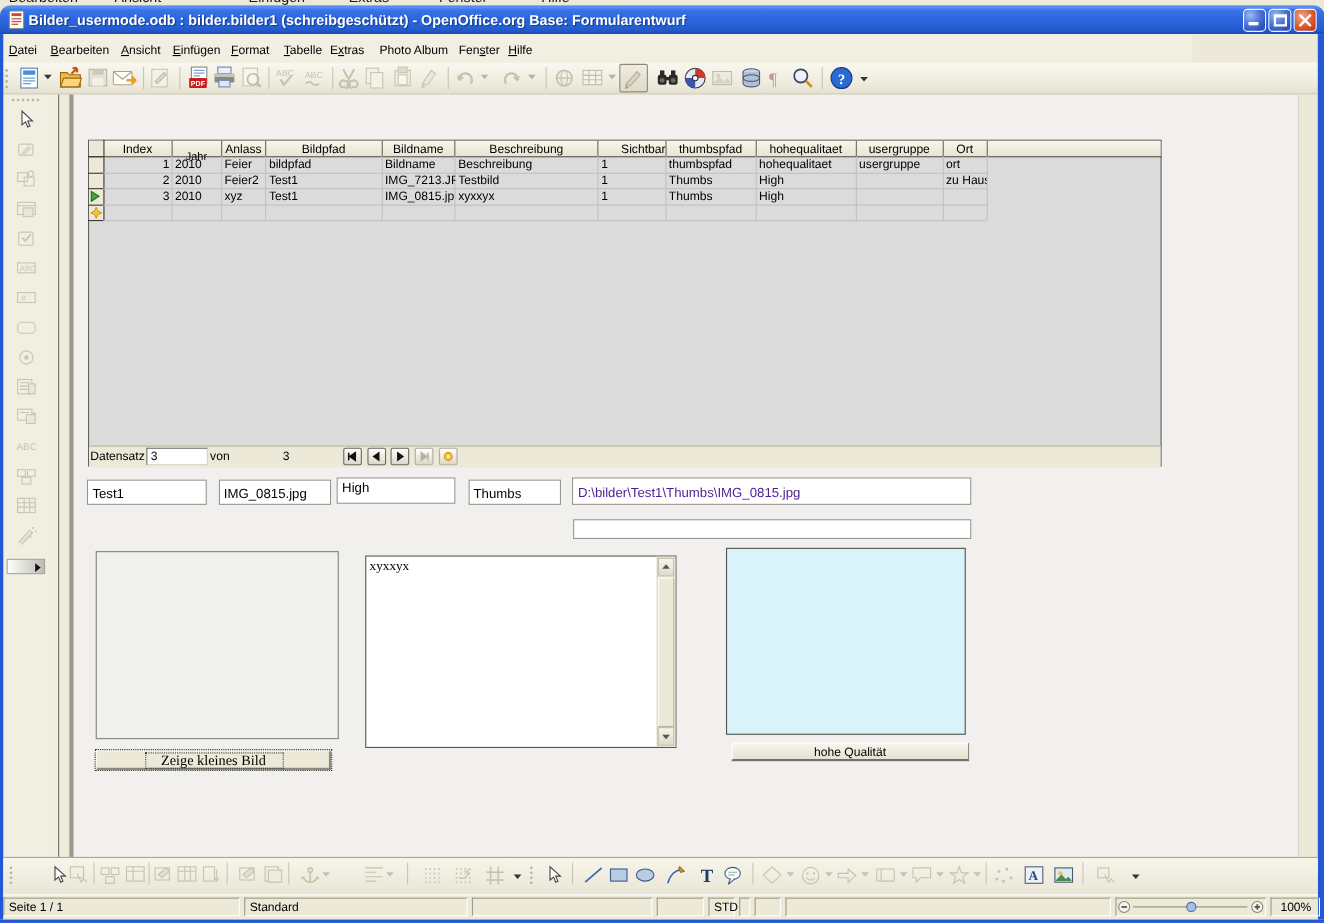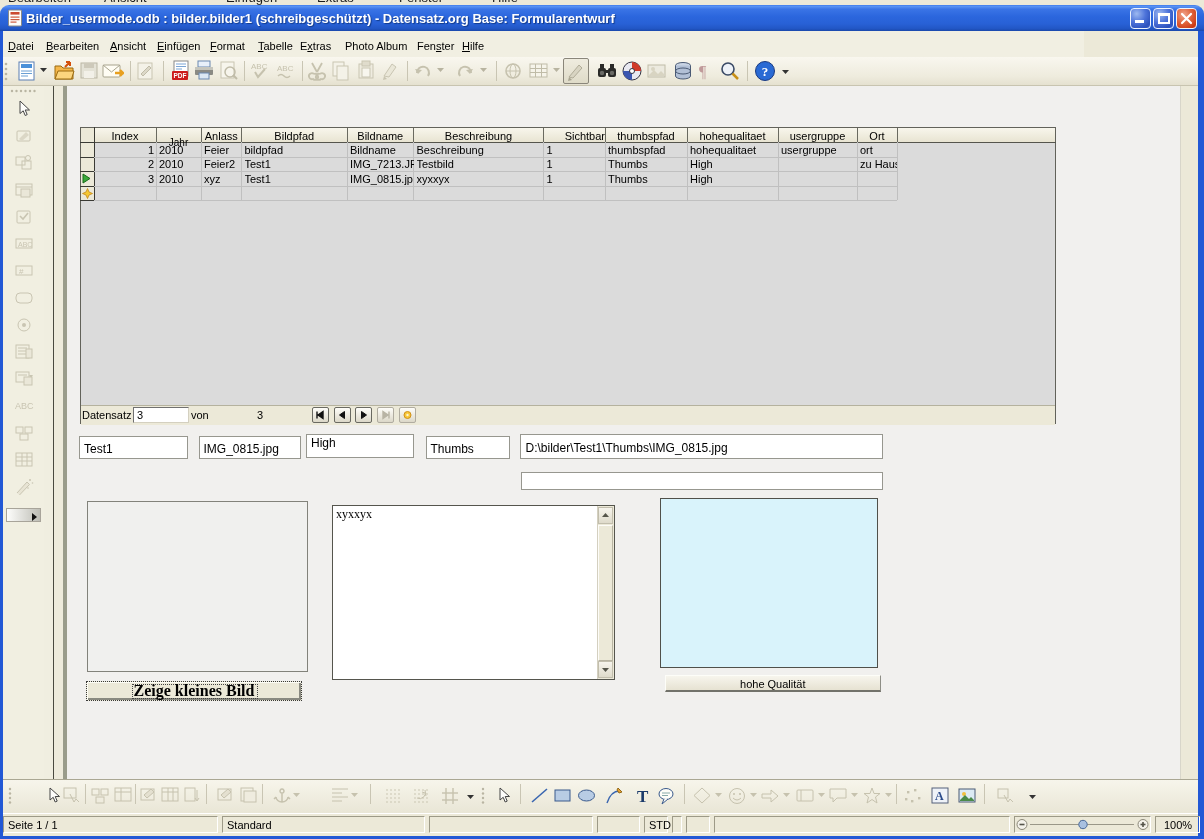--- a/index.html
+++ b/index.html
@@ -44,21 +44,21 @@
 <body>
 <div class="abs" id="topstrip">
 <span style="left:8px">Bearbeiten</span>
     <span style="left:104px">Ansicht</span>
     <span style="left:226px">Einfügen</span>
     <span style="left:317px">Extras</span>
     <span style="left:399px">Fenster</span>
     <span style="left:492px">Hilfe</span>
 </div>
 <div class="abs" id="titlebar"></div>
-<div class="abs" id="titletext">Bilder_usermode.odb : bilder.bilder1 (schreibgeschützt) - Datensatz.org Base: Formularentwurf</div>
+<div class="abs" id="titletext">Bilder_usermode.odb : bilder.bilder1 (schreibgeschützt) - OpenOffice.org Base: Formularentwurf</div>
 <svg class="abs" style="left:7px;top:9px" width="17" height="18" viewBox="0 0 17 18">
 <rect x="1.5" y="1" width="13" height="16" rx="1" fill="#fdfdfb" stroke="#8a8a88"></rect>
 <rect x="3.5" y="3" width="9" height="2.6" fill="#cc4a30"></rect>
 <rect x="3.5" y="7.5" width="9" height="1.2" fill="#cc5a40"></rect>
 <rect x="3.5" y="10" width="9" height="1.2" fill="#cc5a40"></rect>
 <rect x="3.5" y="12.5" width="6" height="1.2" fill="#cc5a40"></rect>
 </svg>
 <div class="xpbtn xpblue" style="left:1130px">
     <div class="xpg" style="left:4px;top:11px;width:9px;height:3px;background:#fff"></div>
   </div>
@@ -453,37 +453,37 @@
     </svg></div>
 <div style="position:absolute;top:406.5px;width:17px;height:16px;background:linear-gradient(#fefdf9,#dcd8c8);border:1px solid #b0aca0;border-radius:2px;box-sizing:border-box;left:399px"><svg width="15" height="14">
       <circle cx="7.5" cy="7" r="3.5" fill="#f8c838" stroke="#d09018"></circle>
       <circle cx="7.5" cy="7" r="1.2" fill="#fdf3d0"></circle>
     </svg></div>
 
 <div style="position:absolute;background:#fff;border:1px solid #97978f;box-sizing:border-box;font-size:12px;color:#000;white-space:nowrap;overflow:hidden;left:79px;top:435.5px;width:108.5px;height:23.5px;padding:5px 0 0 4px">Test1</div>
 <div style="position:absolute;background:#fff;border:1px solid #97978f;box-sizing:border-box;font-size:12px;color:#000;white-space:nowrap;overflow:hidden;left:198.5px;top:435.5px;width:102px;height:23.5px;padding:5px 0 0 4px">IMG_0815.jpg</div>
 <div style="position:absolute;background:#fff;border:1px solid #97978f;box-sizing:border-box;font-size:12px;color:#000;white-space:nowrap;overflow:hidden;left:306px;top:433.5px;width:107.5px;height:24px;padding:1px 0 0 4px">High</div>
 <div style="position:absolute;background:#fff;border:1px solid #97978f;box-sizing:border-box;font-size:12px;color:#000;white-space:nowrap;overflow:hidden;left:425.5px;top:435.5px;width:84px;height:23.5px;padding:5px 0 0 4px">Thumbs</div>
-<div style="position:absolute;background:#fff;border:1px solid #97978f;box-sizing:border-box;font-size:12px;color:#000000;white-space:nowrap;overflow:hidden;left:519.5px;top:434px;width:363px;height:25px;padding:6px 0 0 5px">D:\bilder\Test1\Thumbs\IMG_0815.jpg</div>
+<div style="position:absolute;background:#fff;border:1px solid #97978f;box-sizing:border-box;font-size:12px;color:#4c1d95;white-space:nowrap;overflow:hidden;left:519.5px;top:434px;width:363px;height:25px;padding:6px 0 0 5px">D:\bilder\Test1\Thumbs\IMG_0815.jpg</div>
 <div style="position:absolute;background:#fff;border:1px solid #97978f;box-sizing:border-box;font-size:12px;color:#000;white-space:nowrap;overflow:hidden;left:521px;top:471.5px;width:361.5px;height:18.5px"></div>
 <div class="abs" style="left:86.5px;top:501px;width:221.5px;height:170.5px;background:#f0f0ee;border:1px solid #82827a;box-sizing:border-box"></div>
 <div class="abs" style="left:332px;top:504.5px;width:282.5px;height:175px;background:#fff;border:1px solid #55554d;box-sizing:border-box"></div>
 <div class="abs" style="left:336px;top:506.5px;font-size:12px;line-height:15px;font-family:'Liberation Serif',serif;color:#000">xyxxyx</div>
 <div class="abs" style="left:596.5px;top:505.5px;width:17px;height:173px;background:#ece9d8;border-left:1px solid #d4d0c0;box-sizing:border-box"></div>
 <div style="position:absolute;width:15px;height:17px;background:linear-gradient(#f6f4ec,#dfdbcb);border:1px solid #c2bead;box-sizing:border-box;left:597.5px;top:506.5px"><svg width="13" height="15">
       <path d="M6.5 5 L3 9 L10 9 Z" fill="#55554a"></path>
     </svg></div>
 <div style="position:absolute;width:15px;height:17px;background:linear-gradient(#f6f4ec,#dfdbcb);border:1px solid #c2bead;box-sizing:border-box;left:597.5px;top:661px"><svg width="13" height="15">
       <path d="M6.5 10 L3 6 L10 6 Z" fill="#55554a"></path>
     </svg></div>
 <div class="abs" style="left:597.5px;top:524.5px;width:15px;height:136px;background:#ece9d8;border:1px solid;border-color:#fdfcf8 #b8b4a2 #b8b4a2 #fdfcf8;box-sizing:border-box"></div>
 <div class="abs" style="left:659.5px;top:497.5px;width:218px;height:170.5px;background:#d9f3fb;border:1px solid #50504a;box-sizing:border-box"></div>
 <div class="abs" style="left:86px;top:681px;width:216px;height:19.5px;background:#ece9d8;border:1px dotted #3a3a3a;box-sizing:border-box;box-shadow:inset 1px 1px 0 #fdfdf6, inset -2px -2px 0 #8a8a80">
 <div style="position:absolute;left:45px;top:2px;width:126px;height:14.5px;border:1px dotted #444;box-sizing:border-box"></div>
-<div style="position:absolute;left:0;top:1px;width:100%;text-align:center;font-family:'Liberation Serif',serif;font-weight:bold;font-size:16px;line-height:16px;color:#000">Zeige kleines Bild</div>
+<div style="position:absolute;left:0;top:1px;width:100%;text-align:center;font-family:'Liberation Serif',serif;font-weight:normal;font-size:13px;line-height:16px;color:#000">Zeige kleines Bild</div>
   </div>
 <div class="abs" style="left:665px;top:674.5px;width:215.5px;height:17.5px;background:linear-gradient(#f7f5ed,#e6e2d2);border:1px solid #8e8e86;border-top-color:#fdfdf8;border-left-color:#fdfdf8;border-bottom-width:2px;border-bottom-color:#72726a;box-sizing:border-box">
 <div style="position:absolute;left:0;top:1px;width:100%;text-align:center;font-size:11px;padding-top:1px;color:#000">hohe Qualität</div>
   </div>
 
 <svg class="abs" style="left:8px;top:787px" width="6" height="20">
     <g fill="#b9b5a2">
       <circle cx="2" cy="2" r="1.2"></circle>
       <circle cx="2" cy="6.5" r="1.2"></circle>
       <circle cx="2" cy="11" r="1.2"></circle>

